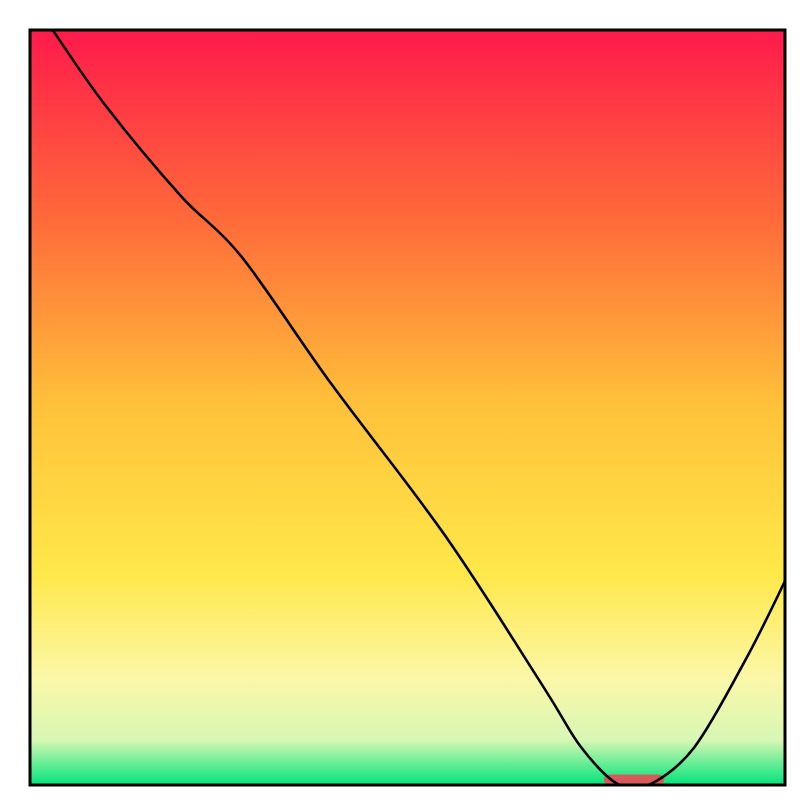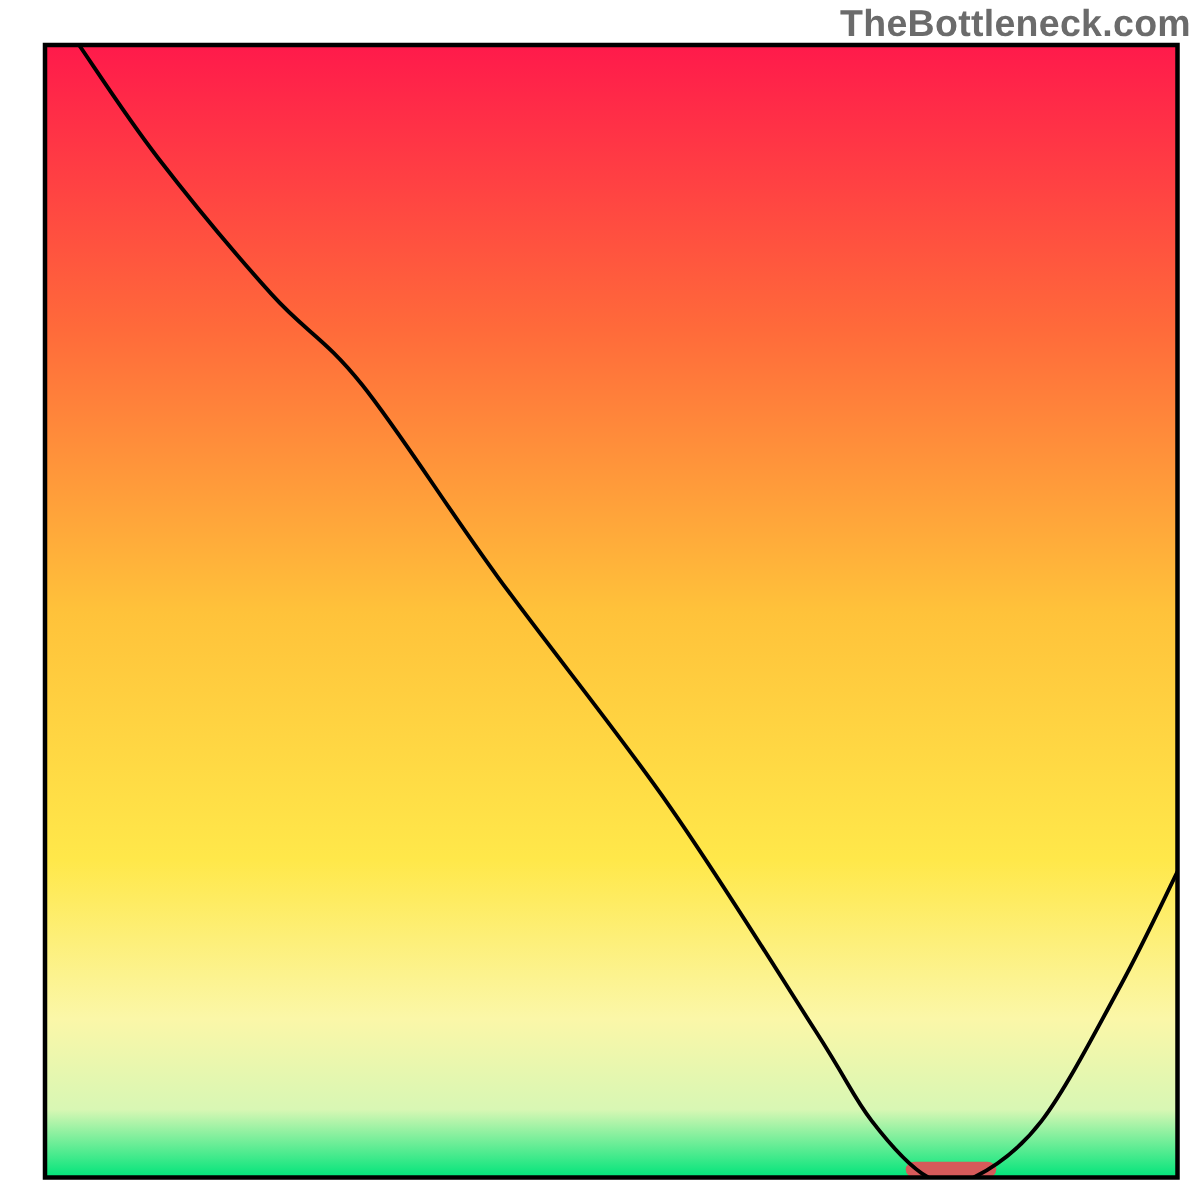--- a/index.html
+++ b/index.html
@@ -25,21 +25,20 @@
     color: #6b6b6b;
     letter-spacing: 0.2px;
     user-select: none;
   }
   svg { display: block; }
 </style>
 </head>
 <body>
 
 <div class="stage">
-  <div class="watermark">TheBottleneck.com</div>
 
   <svg id="chart-svg" width="800" height="800" viewBox="0 0 800 800">
     <defs>
       <linearGradient id="bg-grad" x1="0" y1="0" x2="0" y2="1">
           <stop offset="0%" stop-color="#ff1a4b"></stop>
           <stop offset="25%" stop-color="#ff6a3a"></stop>
           <stop offset="50%" stop-color="#ffc23a"></stop>
           <stop offset="72%" stop-color="#ffe84a"></stop>
           <stop offset="86%" stop-color="#fbf7a8"></stop>
           <stop offset="94%" stop-color="#d8f7b4"></stop>

